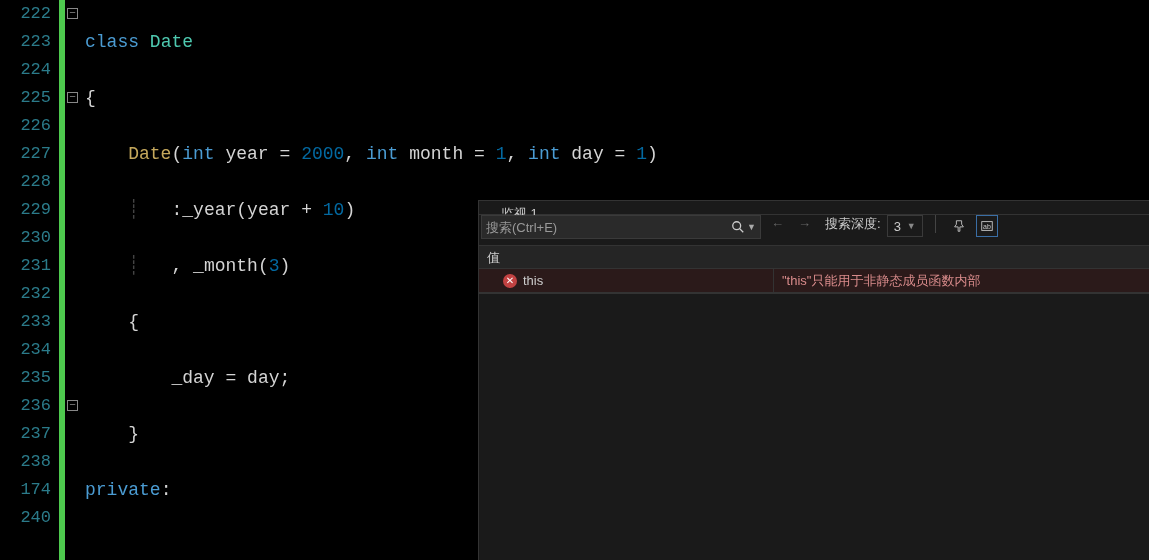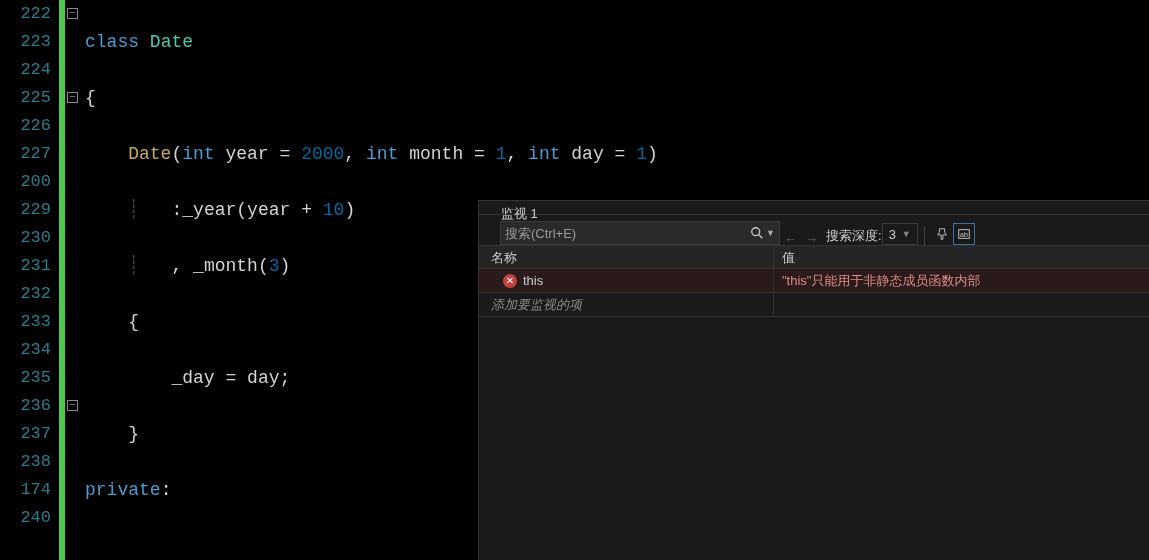--- a/index.html
+++ b/index.html
@@ -87,22 +87,23 @@
       height: 14px;
       background: #1a1a1a;
       color: #ccc;
       padding-left: 22px;
       line-height: 26px;
       border-bottom: 1px solid #333;
     }
     .watch-toolbar {
       height: 30px;
       display: flex;
-      align-items: flex-end;
-      padding: 0 21px;
+      align-items: flex-start;
+      padding: 0 2px;
+      gap: 6px;
       background: #1a1a1a;
     }
     .search-box {
       flex: 0 0 280px;
       display: flex;
       align-items: center;
       background: #2a2a2a;
       border: 1px solid #3a3a3a;
       height: 24px;
       padding: 0 4px;
@@ -217,21 +218,21 @@
 <body>
 
 <div class="editor-area">
   <div class="gutter">
     <div>222</div>
     <div>223</div>
     <div>224</div>
     <div>225</div>
     <div>226</div>
     <div>227</div>
-    <div>200</div>
+    <div>228</div>
     <div>229</div>
     <div>230</div>
     <div>231</div>
     <div>232</div>
     <div>233</div>
     <div>234</div>
     <div>235</div>
     <div>236</div>
     <div>237</div>
     <div>238</div>
@@ -297,27 +298,25 @@
         </svg>
     </div>
     <div class="tool-icon boxed">
       <svg width="14" height="14" viewBox="0 0 16 16">
           <rect x="2" y="3" width="12" height="10" fill="none" stroke="#ccc" stroke-width="1"></rect>
           <text x="8" y="11" font-size="8" fill="#ccc" text-anchor="middle">ab</text>
         </svg>
     </div>
   </div>
   <div class="watch-grid-header">
-    <div class="col-name">名称</div>
     <div class="col-value">值</div>
   </div>
   <div class="watch-row">
     <div class="col-name">
       <span class="err-icon">✕</span>
       <span>this</span>
     </div>
     <div class="col-value">"this"只能用于非静态成员函数内部</div>
   </div>
   <div class="add-row">
-    <div class="add-watch">添加要监视的项</div>
     <div class="empty-val"></div>
   </div>
 </div>
 
 </body></html>

